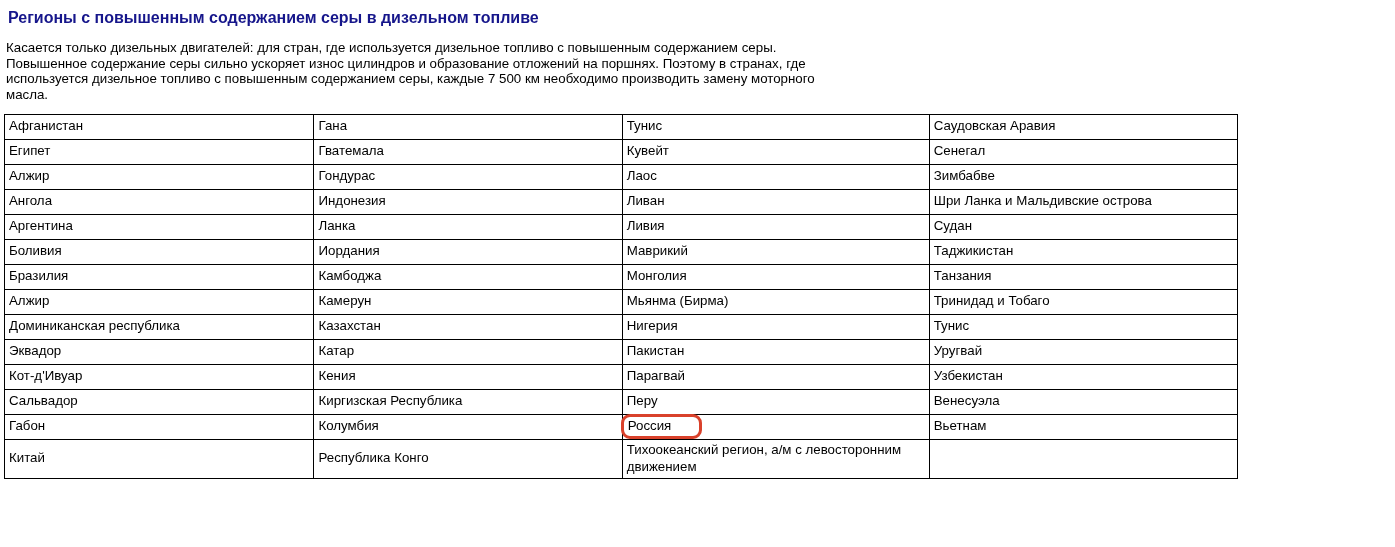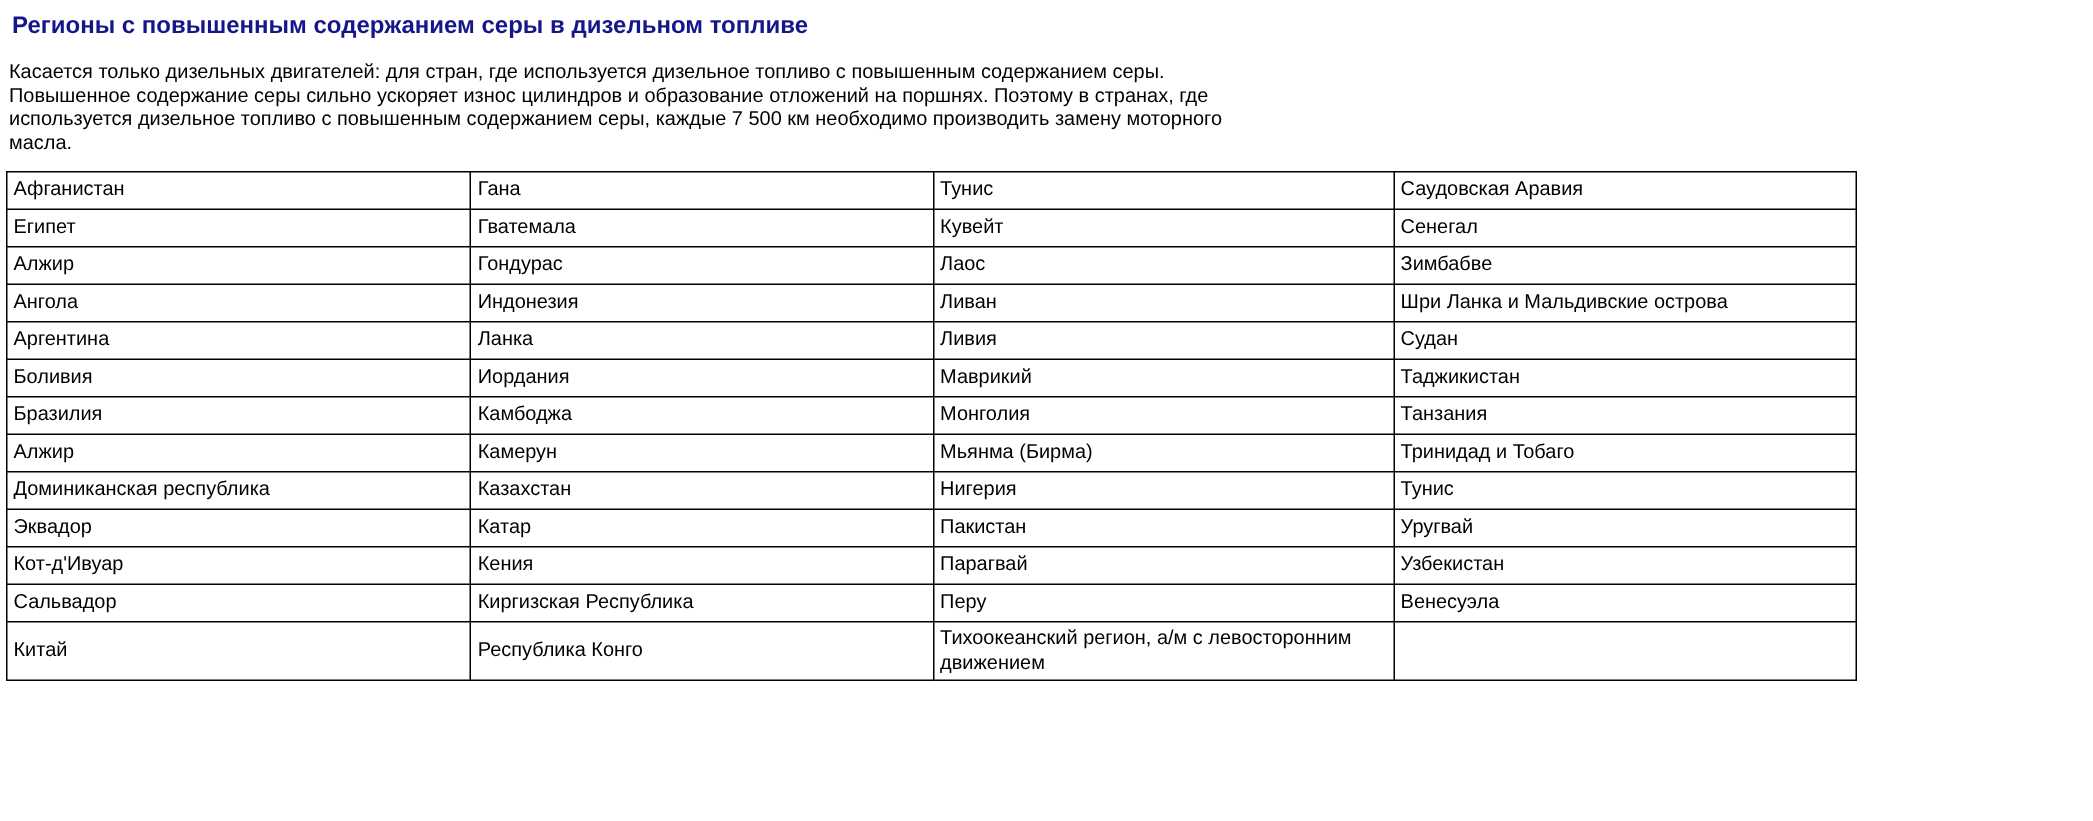--- a/index.html
+++ b/index.html
@@ -127,20 +127,28 @@
         <td>Парагвай</td>
         <td>Узбекистан</td>
       </tr>
       <tr>
         <td>Сальвадор</td>
         <td>Киргизская Республика</td>
         <td>Перу</td>
         <td>Венесуэла</td>
       </tr>
       <tr>
+        <td>Габон</td>
+        <td>Колумбия</td>
+        <td>
+          <span class="hl-box">Россия</span>
+        </td>
+        <td>Вьетнам</td>
+      </tr>
+      <tr>
         <td class="tall">Китай</td>
         <td class="tall">Республика Конго</td>
         <td class="tall">Тихоокеанский регион, а/м с левосторонним движением</td>
         <td class="tall"></td>
       </tr>
     </tbody>
   </table>
 </div>
 
 </body></html>

